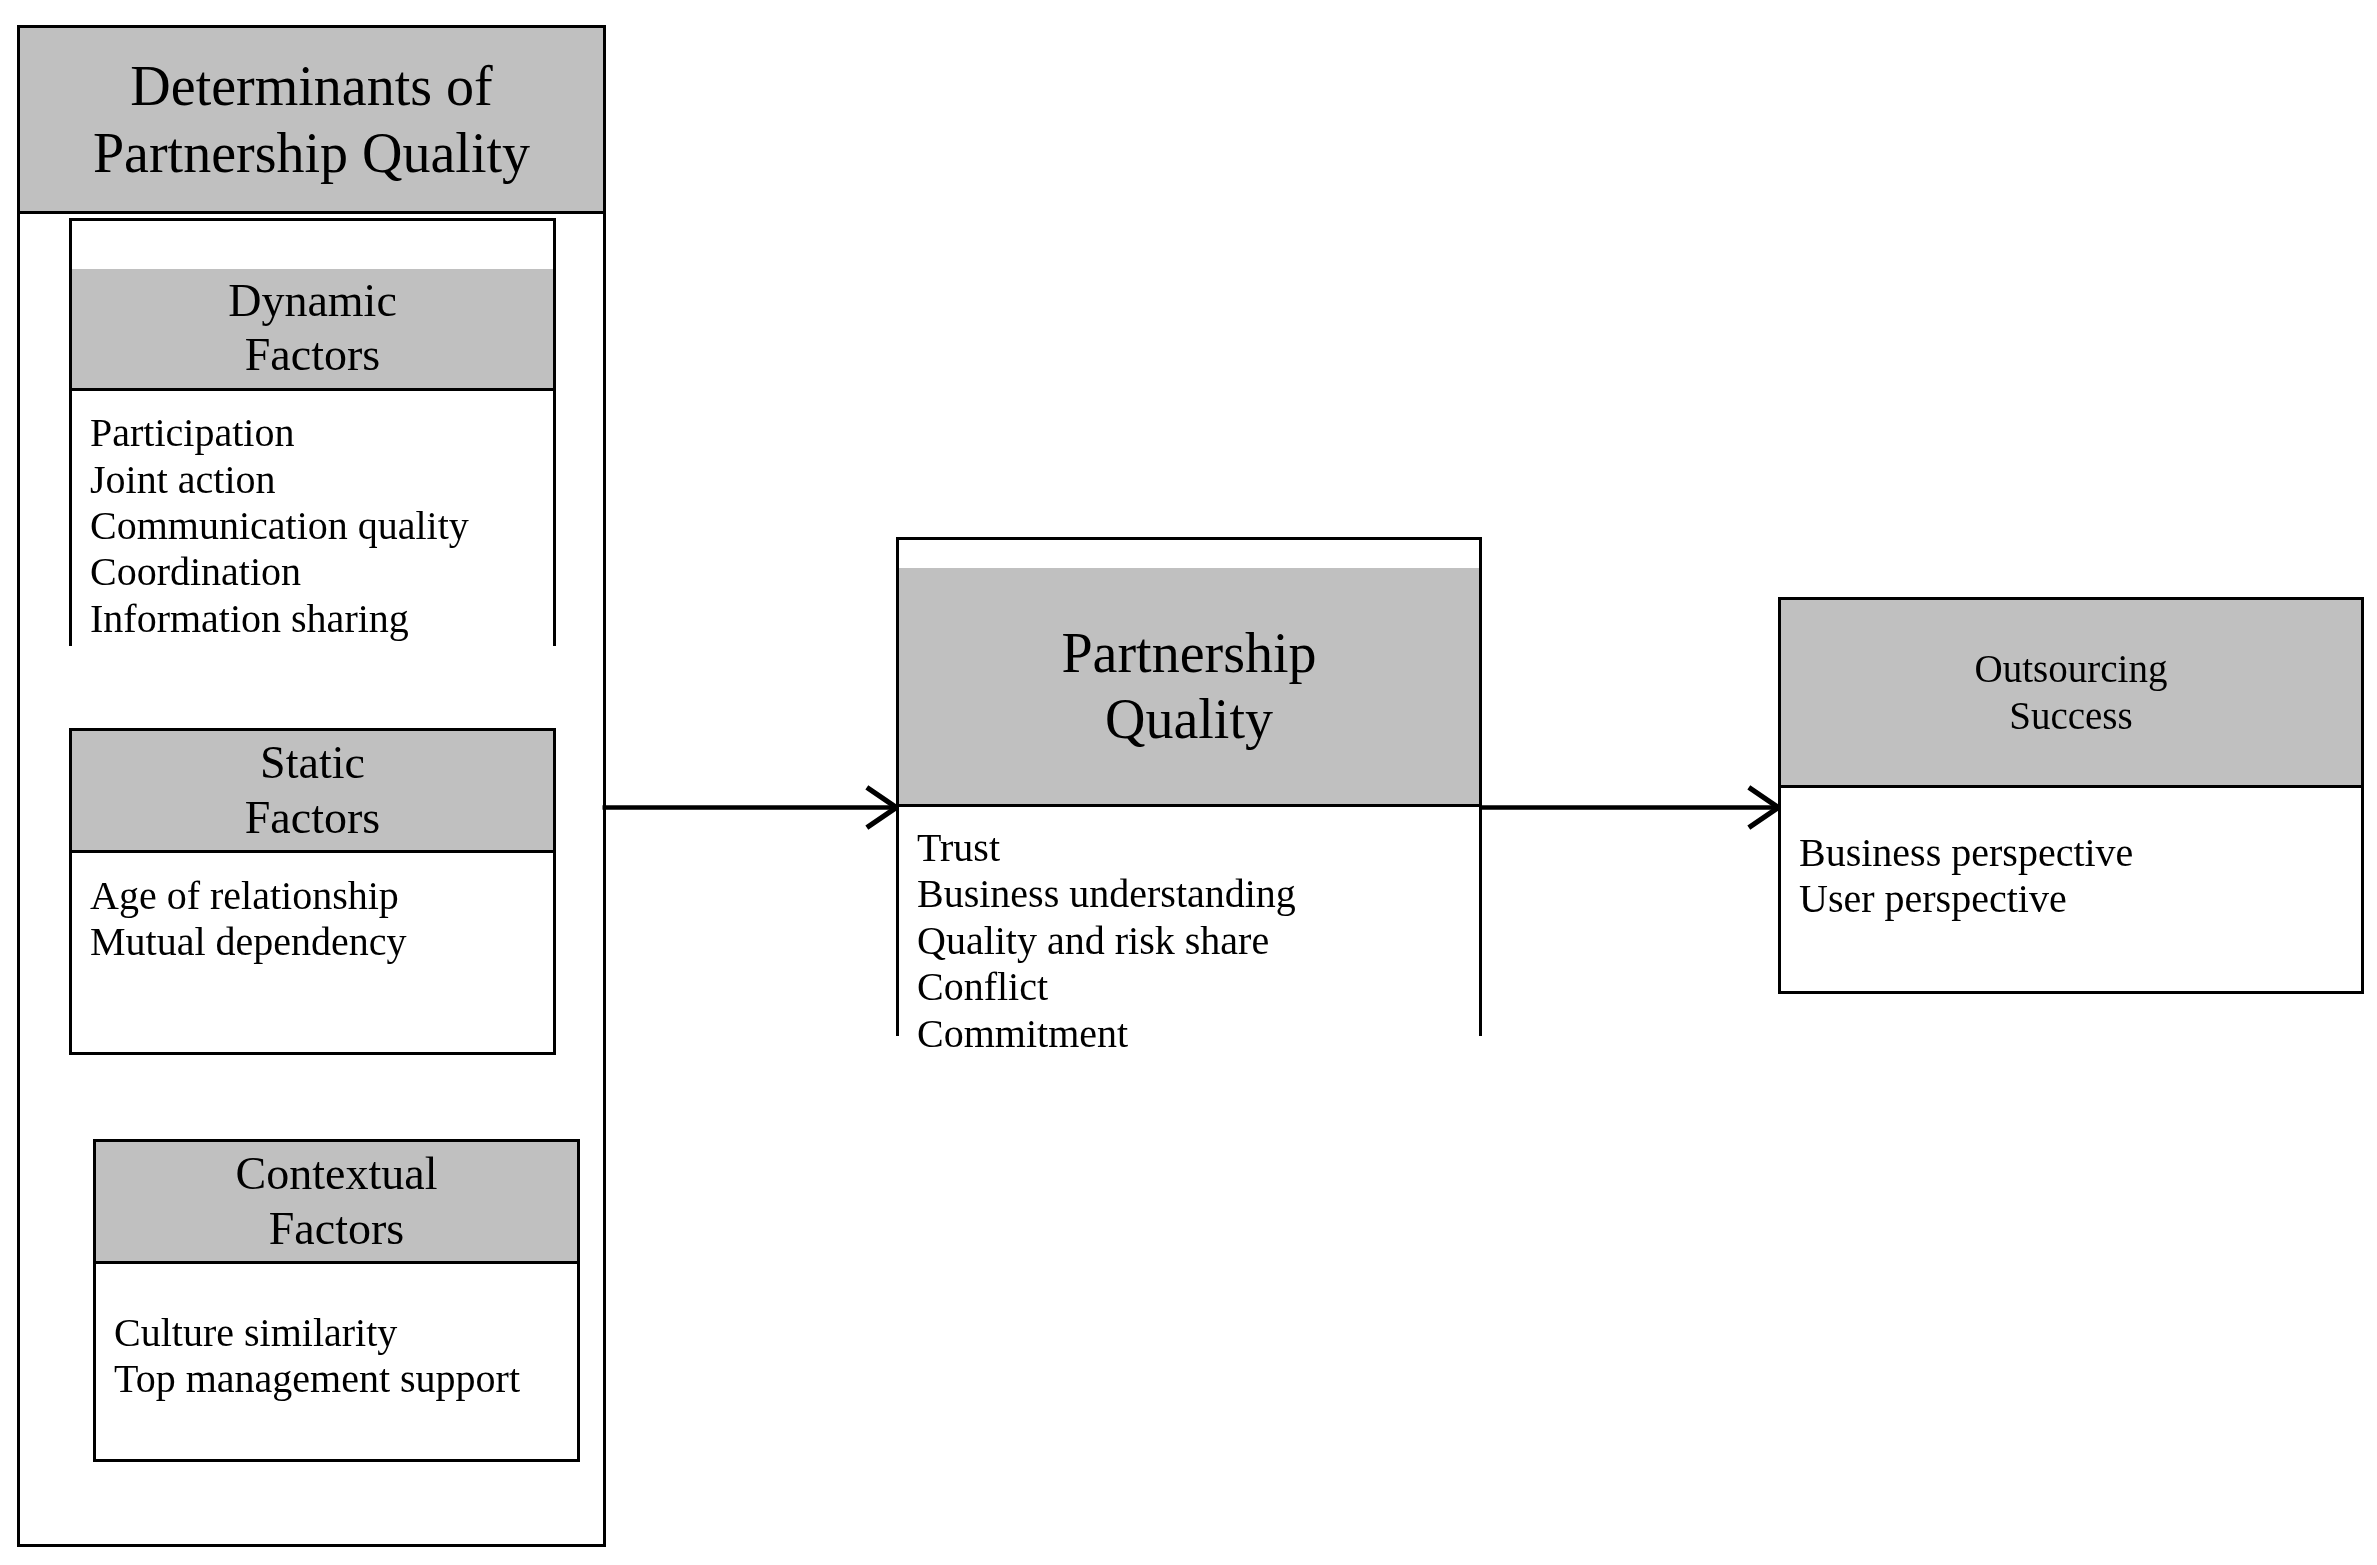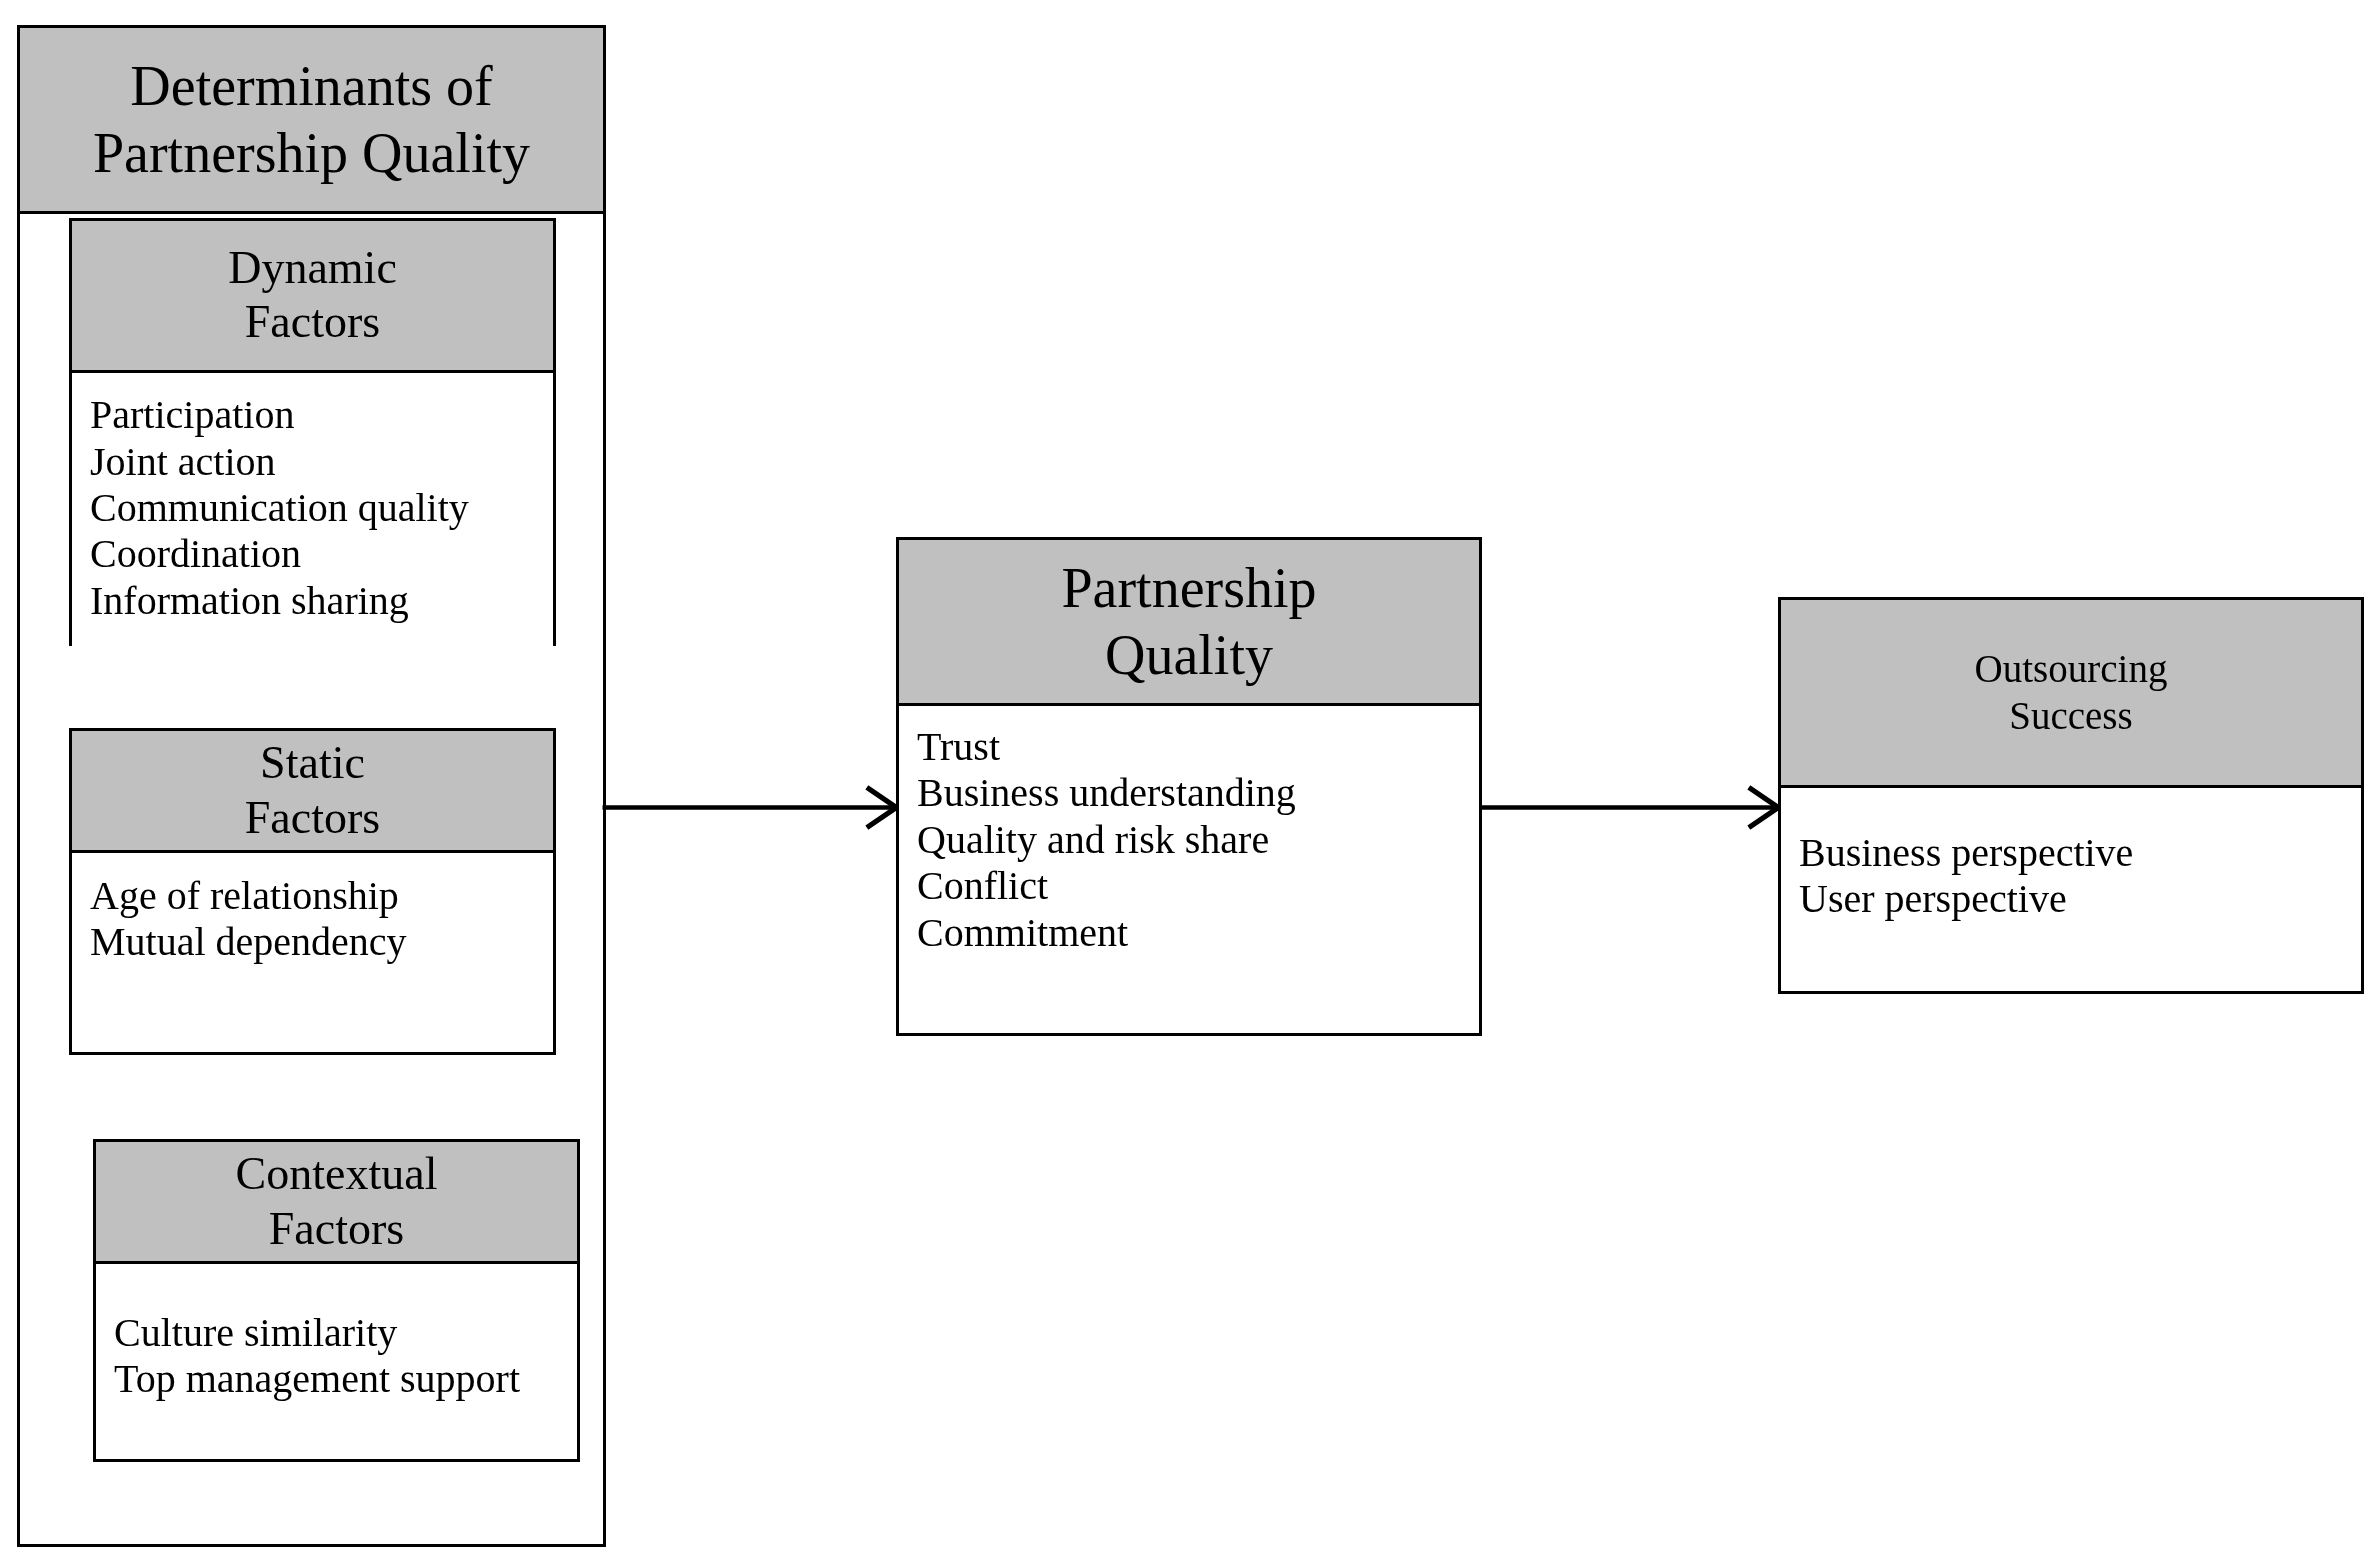--- a/index.html
+++ b/index.html
@@ -82,41 +82,42 @@
   }
   .factor-box > .box-header {
     font-size: 46px;
   }
   .factor-box > .box-body {
     padding: 19.5px 0 0 18px;
     font-size: 40px;
   }
 
   #factor-box-dynamic { top: 3.7px;    height: 428px; }
-  #factor-box-dynamic > .box-header { height: 152px; }
+  #factor-box-dynamic > .box-header { height: 122px; margin-top: 48px; }
   #factor-box-dynamic > .box-body   { height: calc(100% - 126px); }
 
   #factor-box-static { top: 514px;  height: 327px; }
   #factor-box-static > .box-header  { height: 122px; }
   #factor-box-static > .box-body    { height: calc(100% - 126px); }
 
   #factor-box-contextual { top: 925px; height: 323px; margin-left: 24px; }
   #factor-box-contextual > .box-header { height: 122px; }
   #factor-box-contextual > .box-body   { height: calc(100% - 126px); padding-top: 46px; }
 
   
   #partnership-quality-box {
     left: 896px;
     top: 537px;
     width: 586px;
     height: 499px;
   }
   #partnership-quality-box > .box-header {
-    height: 166px;
+    height: 239px;
     font-size: 56px;
+    margin-top: 28px;
   }
   #partnership-quality-box > .box-body {
     height: calc(100% - 193px);
     padding: 18px 0 0 18px;
     font-size: 40px;
   }
 
   
   #outsourcing-success-box {
     left: 1778px;

